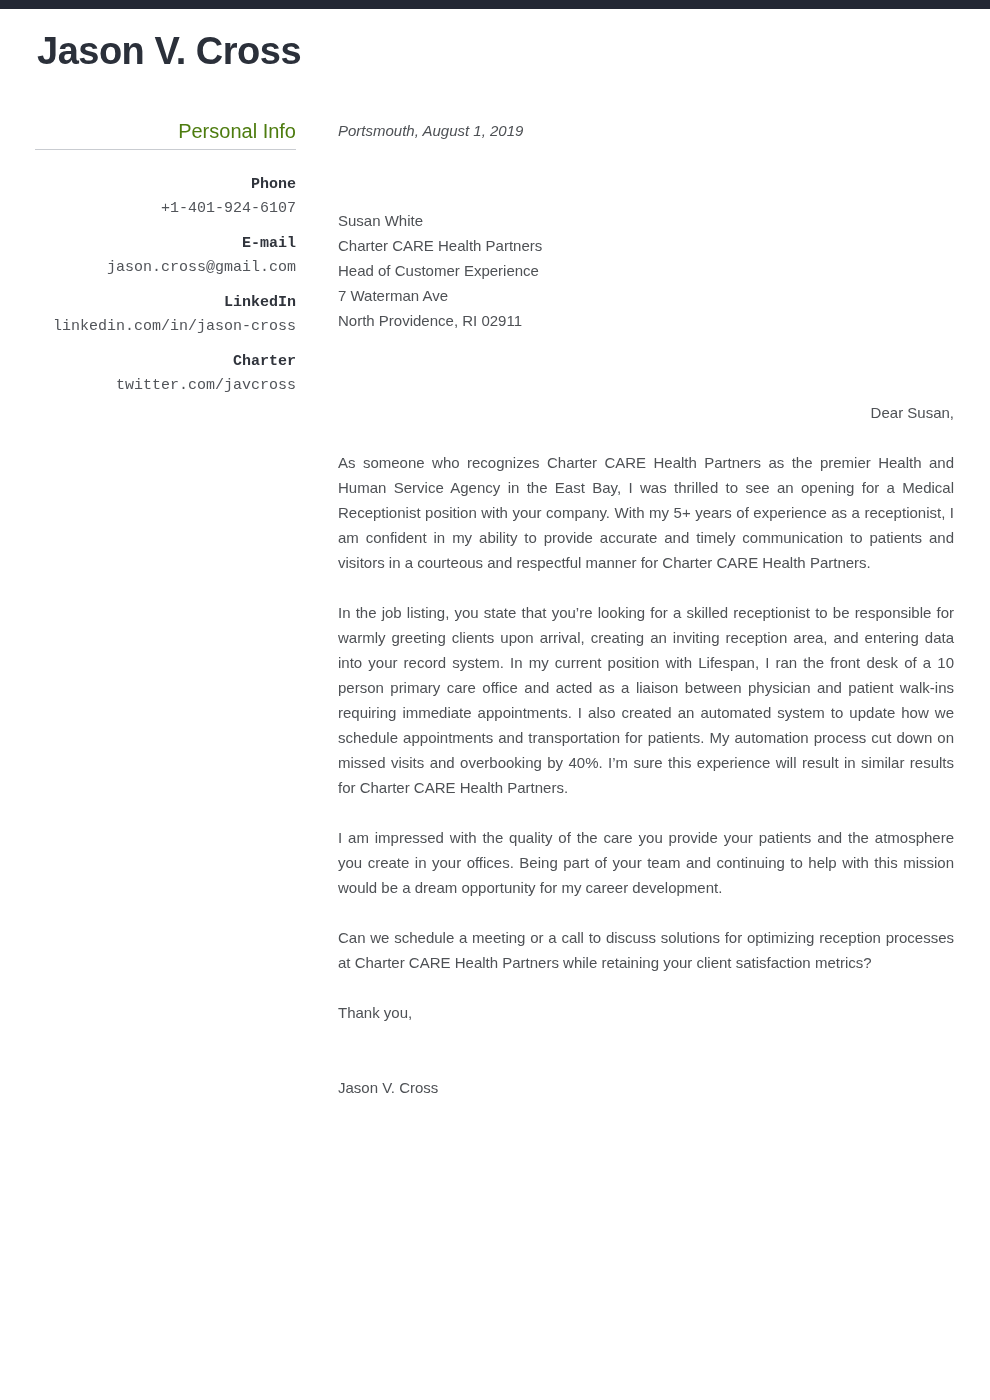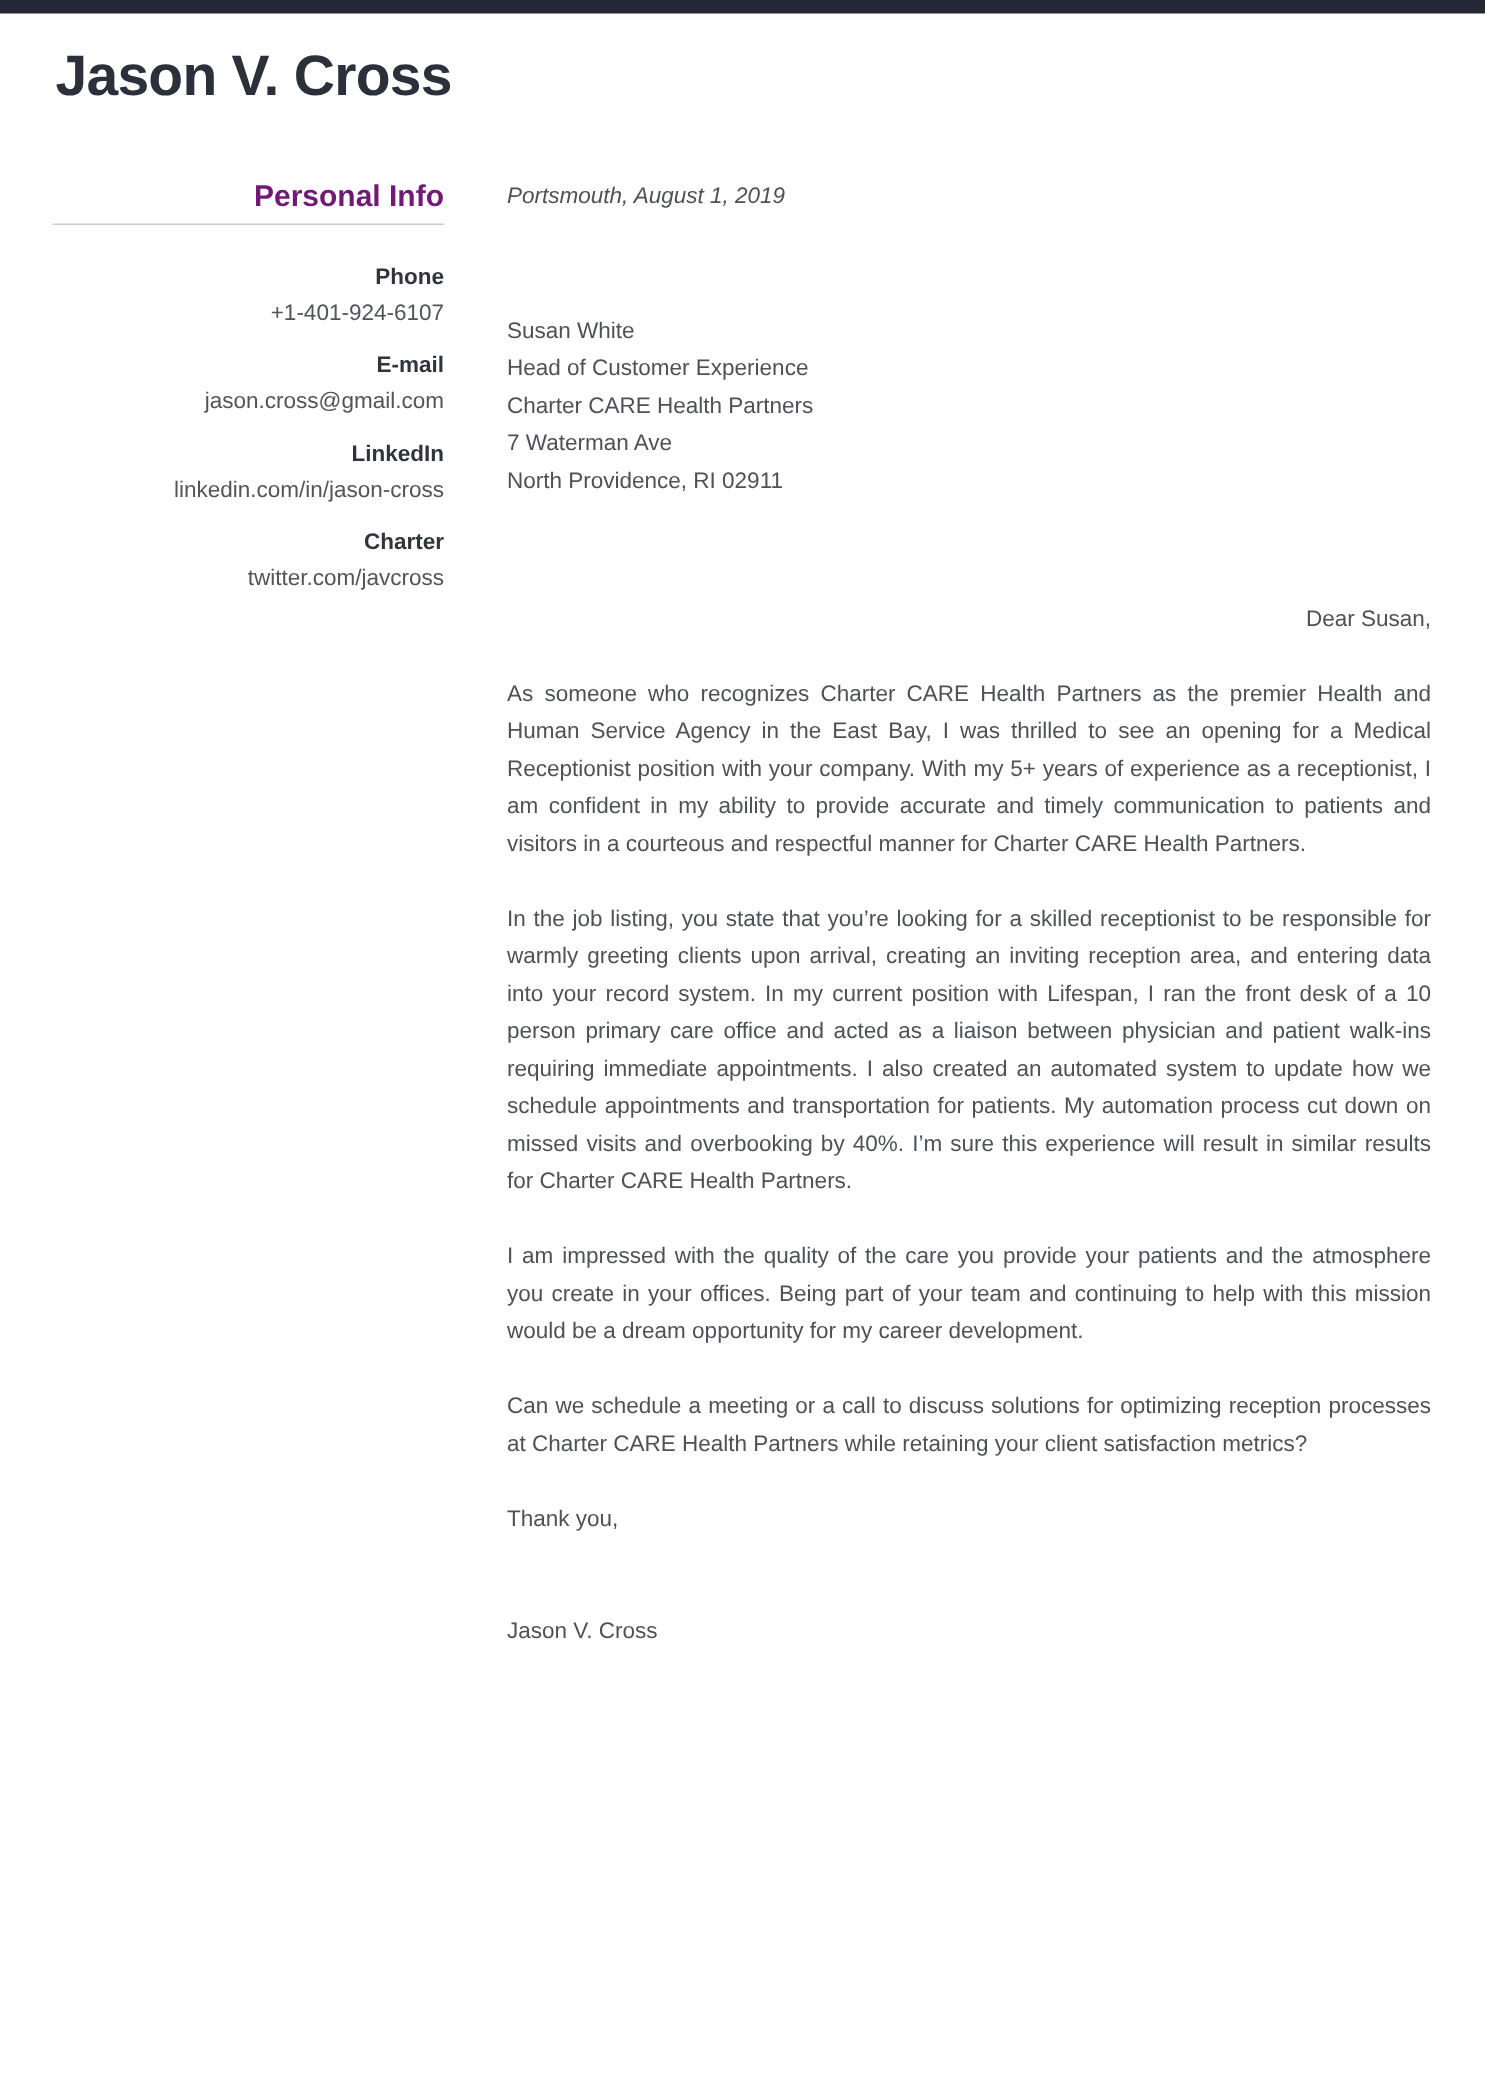--- a/index.html
+++ b/index.html
@@ -37,28 +37,28 @@
   
   .sidebar {
     position: absolute;
     left: 35px;
     top: 120px;
     width: 261px;
     text-align: right;
   }
   .sidebar-title {
     font-size: 20px;
-    font-weight: 700;
-    color: #701a75;
+    font-weight: 400;
+    color: #4d7c0f;
     line-height: 22px;
     padding-bottom: 7px;
     border-bottom: 1px solid #c9ccd1;
     margin-bottom: 23px;
   }
-  .sidebar-item { margin-bottom: 11px; }
+  .sidebar-item { margin-bottom: 11px; font-family: Liberation Mono, monospace; }
   .sidebar-item .label {
     font-size: 15px;
     font-weight: 700;
     color: #30343c;
     line-height: 24px;
   }
   .sidebar-item .value {
     font-size: 15px;
     font-weight: 400;
     color: #515459;
@@ -120,22 +120,22 @@
       <div class="value">twitter.com/javcross</div>
     </div>
   </aside>
 
   <main class="main">
 
     <div class="date-line">Portsmouth, August 1, 2019</div>
 
     <div class="recipient">
       <div>Susan White</div>
+      <div>Charter CARE Health Partners</div>
       <div>Head of Customer Experience</div>
-      <div>Charter CARE Health Partners</div>
       <div>7 Waterman Ave</div>
       <div>North Providence, RI 02911</div>
     </div>
 
     <div class="greeting">Dear Susan,</div>
 
     <p class="body-paragraph">As someone who recognizes Charter CARE Health Partners as the premier Health and Human Service Agency in the East Bay, I was thrilled to see an opening for a Medical Receptionist position with your company. With my 5+ years of experience as a receptionist, I am confident in my ability to provide accurate and timely communication to patients and visitors in a courteous and respectful manner for Charter CARE Health Partners.</p>
     <p class="body-paragraph">In the job listing, you state that you’re looking for a skilled receptionist to be responsible for warmly greeting clients upon arrival, creating an inviting reception area, and entering data into your record system. In my current position with Lifespan, I ran the front desk of a 10 person primary care office and acted as a liaison between physician and patient walk-ins requiring immediate appointments. I also created an automated system to update how we schedule appointments and transportation for patients. My automation process cut down on missed visits and overbooking by 40%. I’m sure this experience will result in similar results for Charter CARE Health Partners.</p>
     <p class="body-paragraph">I am impressed with the quality of the care you provide your patients and the atmosphere you create in your offices. Being part of your team and continuing to help with this mission would be a dream opportunity for my career development.</p>
     <p class="body-paragraph">Can we schedule a meeting or a call to discuss solutions for optimizing reception processes at Charter CARE Health Partners while retaining your client satisfaction metrics?</p>

